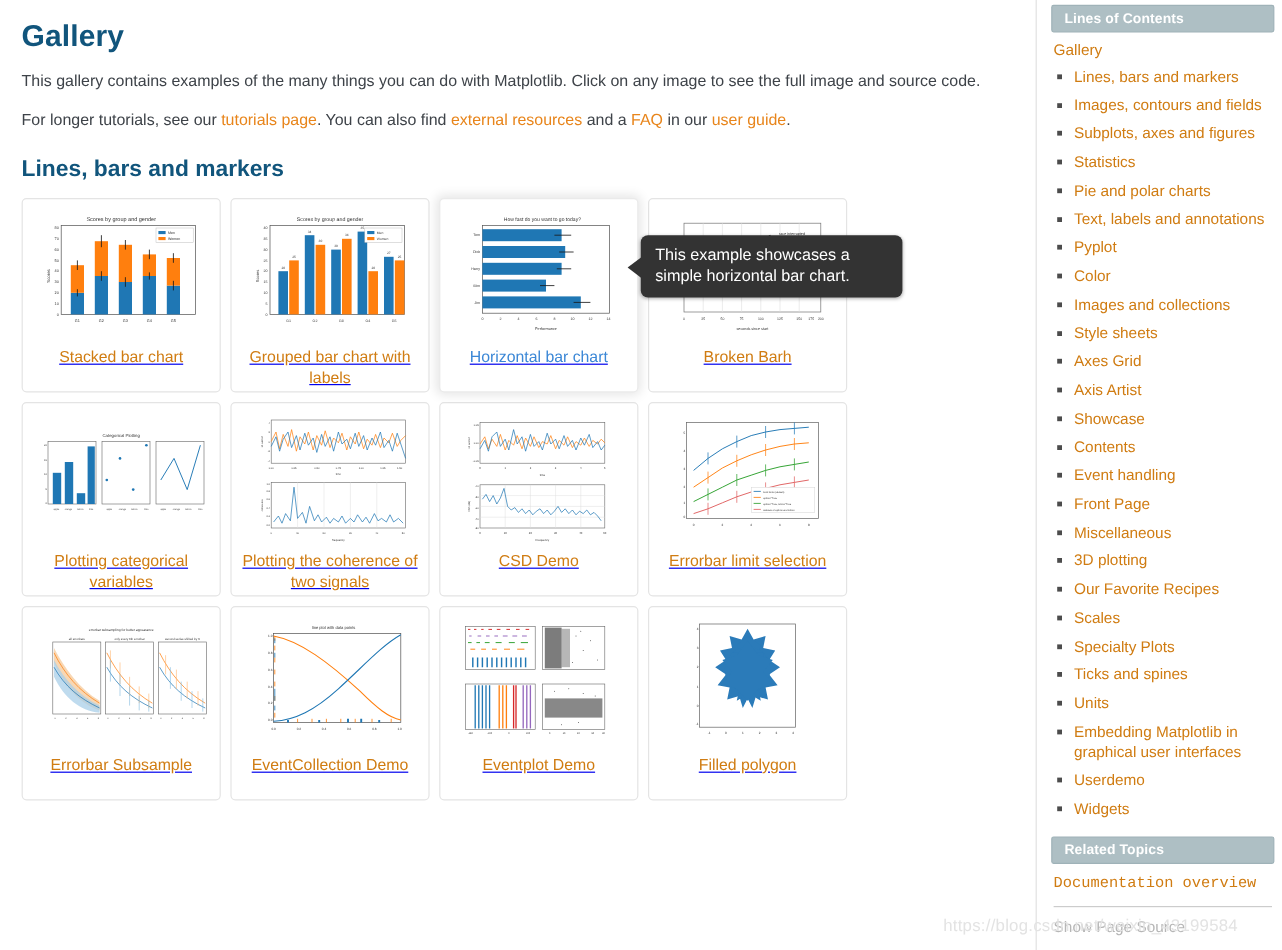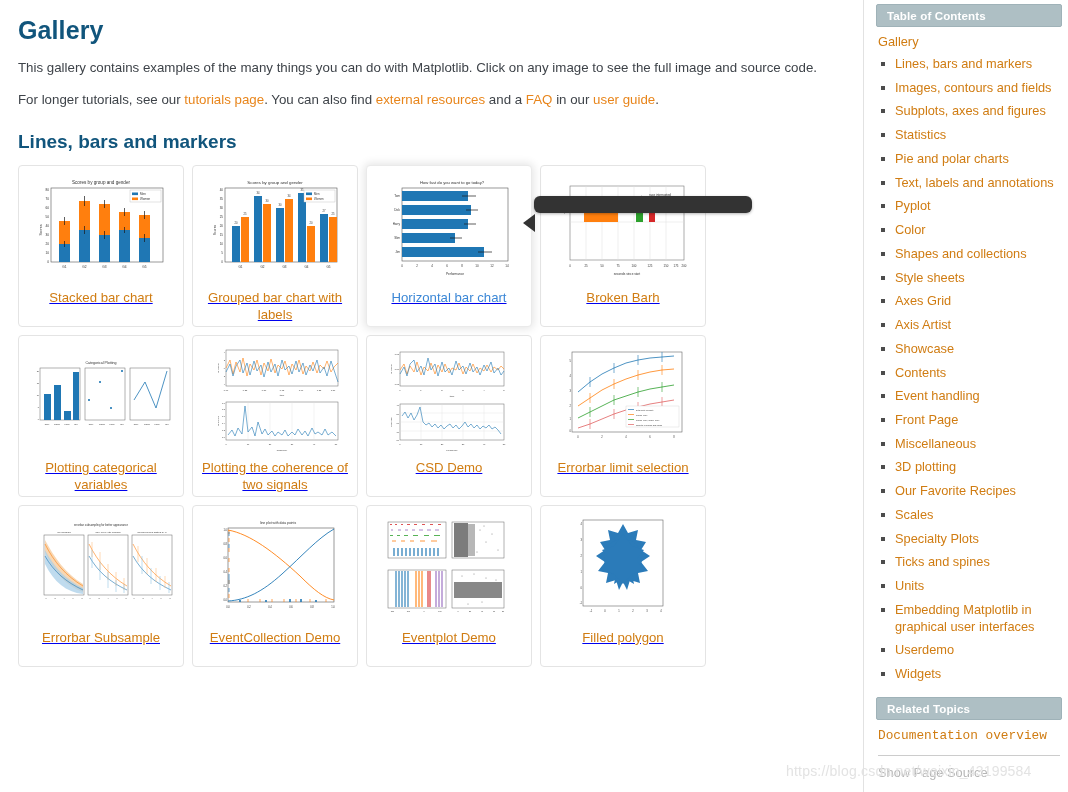--- a/index.html
+++ b/index.html
@@ -940,40 +940,41 @@
           </svg>
         </div>
         <div class="caption">Filled polygon</div>
       </a>
 
     </div>
   </div>
 
   <div id="tooltip">
     <span class="tip-arrow"></span>
+    <span>This example showcases a simple horizontal bar chart.</span>
   </div>
 
   <div id="vdivider"></div>
 
   <div id="sidebar">
 
-    <div class="sb-header">Table of Contents</div>
+    <div class="sb-header">Lines of Contents</div>
 
     <a class="sb-toplink" href="#">Gallery</a>
 
     <ul class="sb-list">
       <li><a href="#">Lines, bars and markers</a></li>
       <li><a href="#">Images, contours and fields</a></li>
       <li><a href="#">Subplots, axes and figures</a></li>
       <li><a href="#">Statistics</a></li>
       <li><a href="#">Pie and polar charts</a></li>
       <li><a href="#">Text, labels and annotations</a></li>
       <li><a href="#">Pyplot</a></li>
       <li><a href="#">Color</a></li>
-      <li><a href="#">Shapes and collections</a></li>
+      <li><a href="#">Images and collections</a></li>
       <li><a href="#">Style sheets</a></li>
       <li><a href="#">Axes Grid</a></li>
       <li><a href="#">Axis Artist</a></li>
       <li><a href="#">Showcase</a></li>
       <li><a href="#">Contents</a></li>
       <li><a href="#">Event handling</a></li>
       <li><a href="#">Front Page</a></li>
       <li><a href="#">Miscellaneous</a></li>
       <li><a href="#">3D plotting</a></li>
       <li><a href="#">Our Favorite Recipes</a></li>

